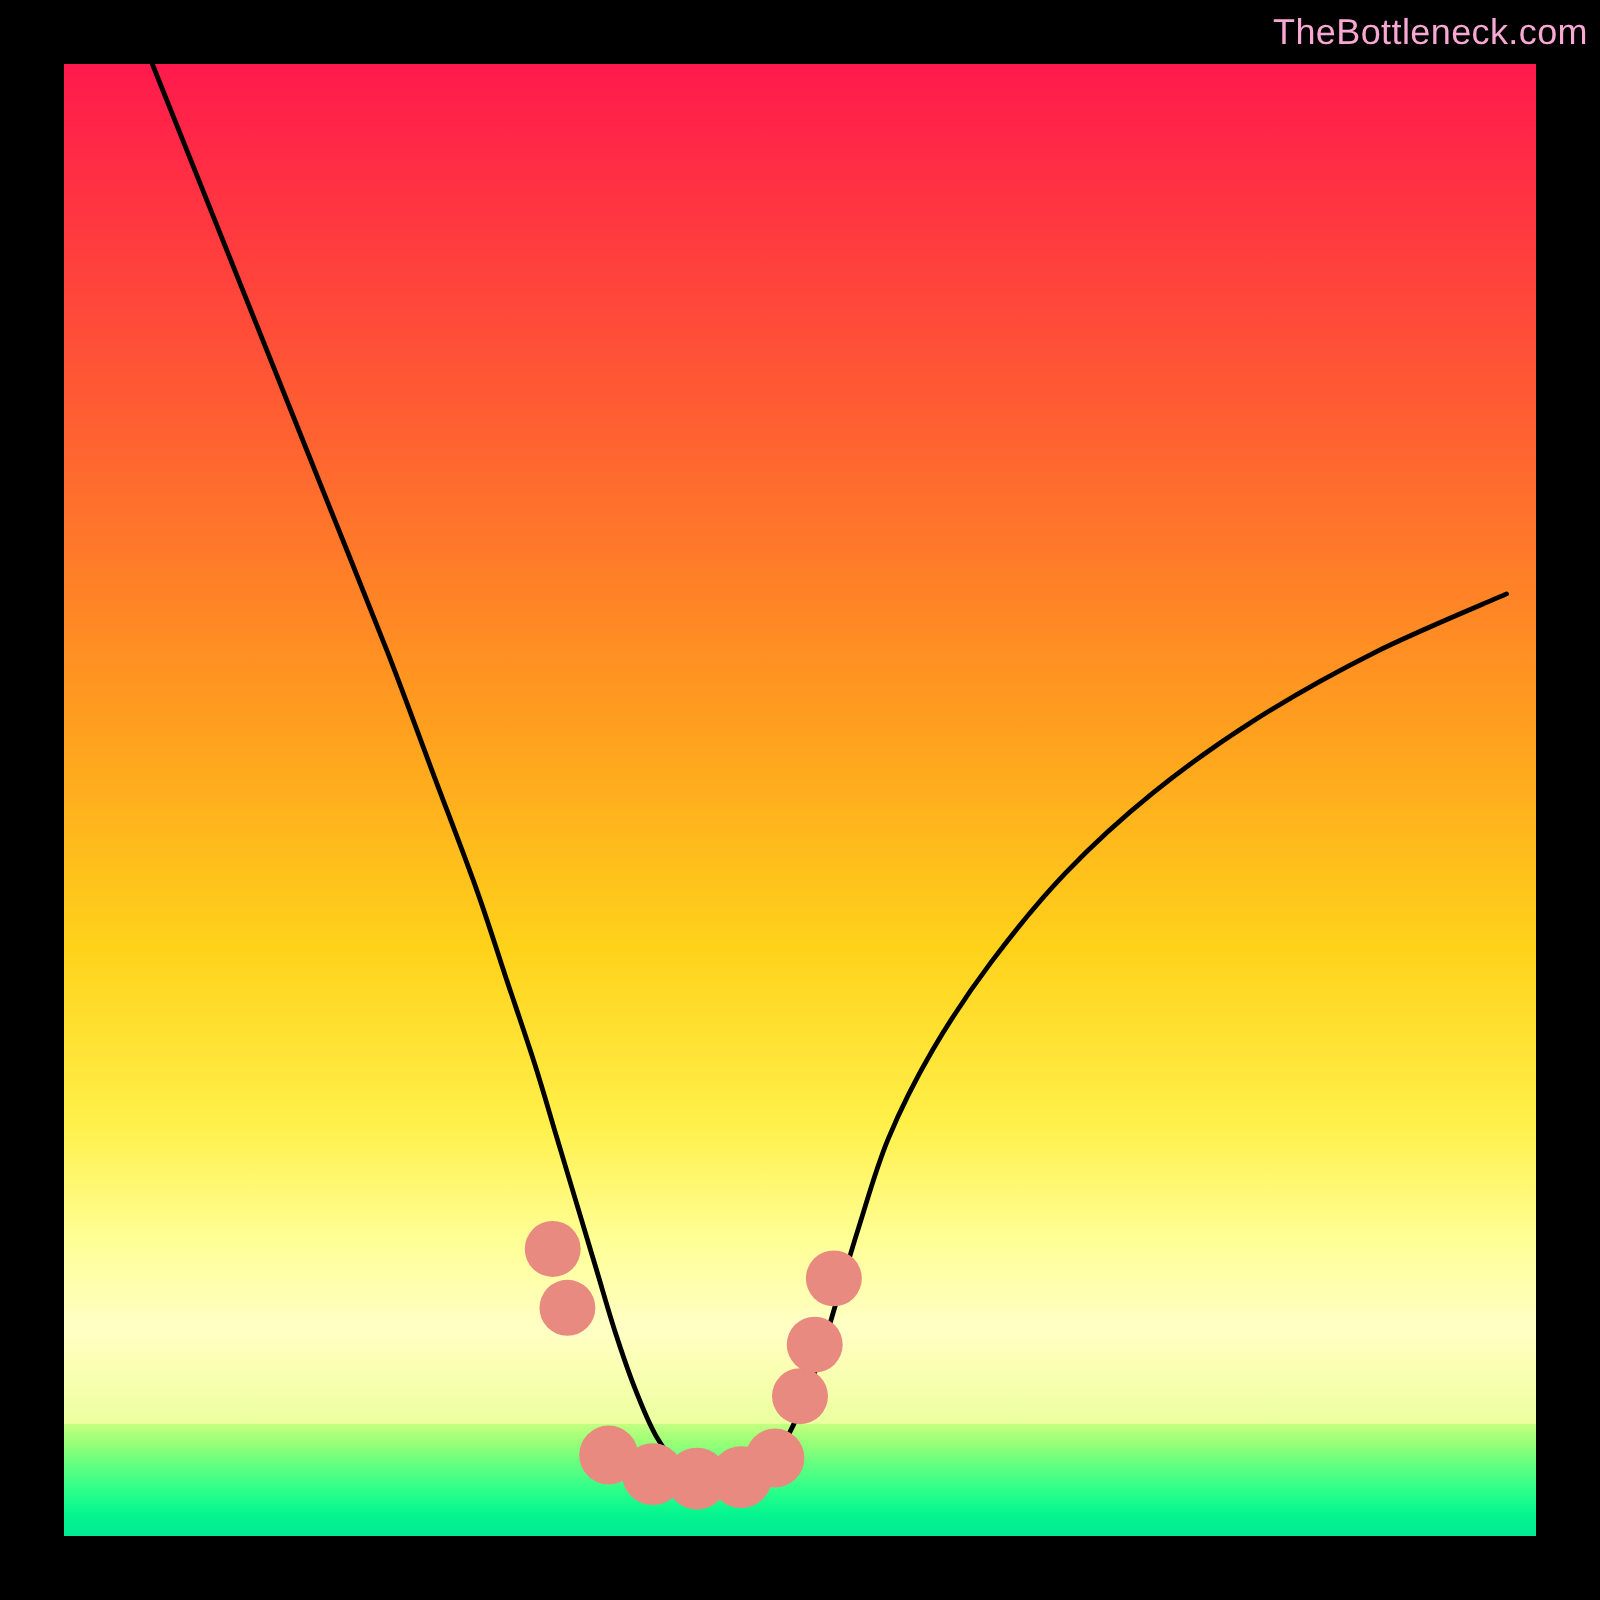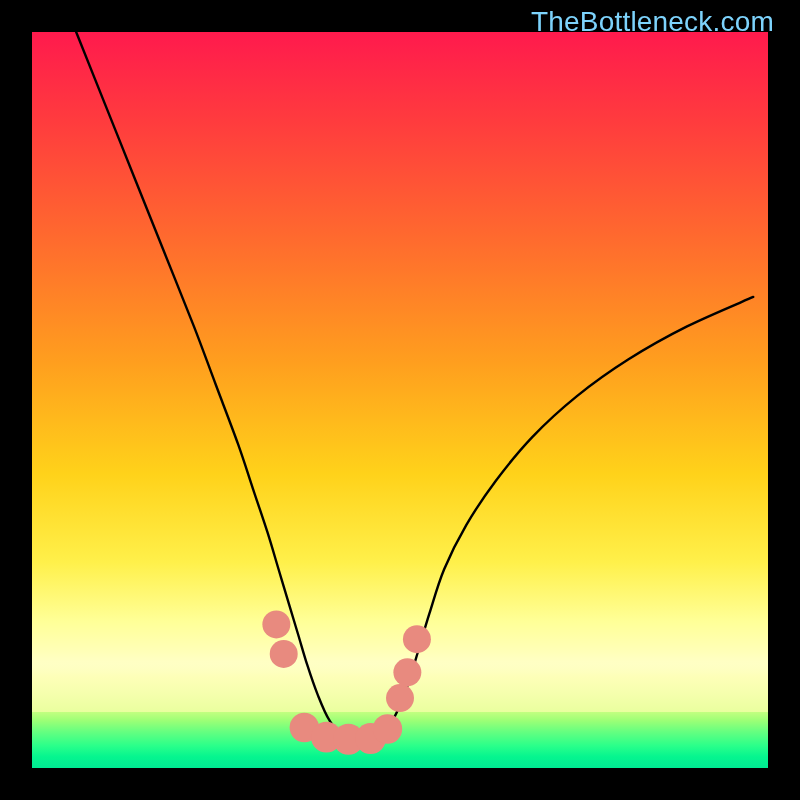--- a/index.html
+++ b/index.html
@@ -70,23 +70,23 @@
       #9dff76 15%,
       #66ff80 35%,
       #2bff8a 60%,
       #05f58f 80%,
       #00ea93 100%
     );
   }
   .watermark {
     position: absolute;
     top: 6px;
-    right: 26px;
-    color: #7dd3fc;
-    font-size: 28px;
+    right: 6px;
+    color: #f9a8d4;
+    font-size: 18px;
     letter-spacing: 0.2px;
   }
   svg.curves {
     position: absolute;
     left: 0; top: 0;
     width: 100%;
     height: 100%;
     overflow: visible;
   }
 </style>

